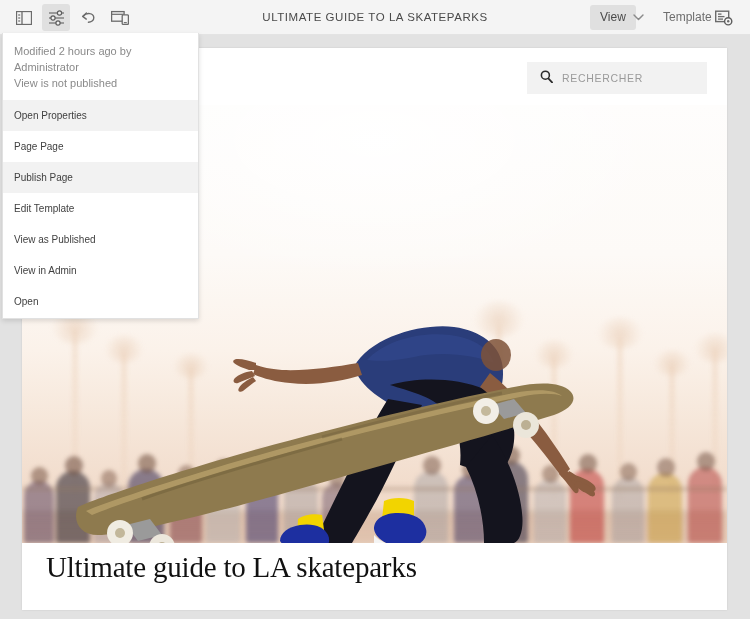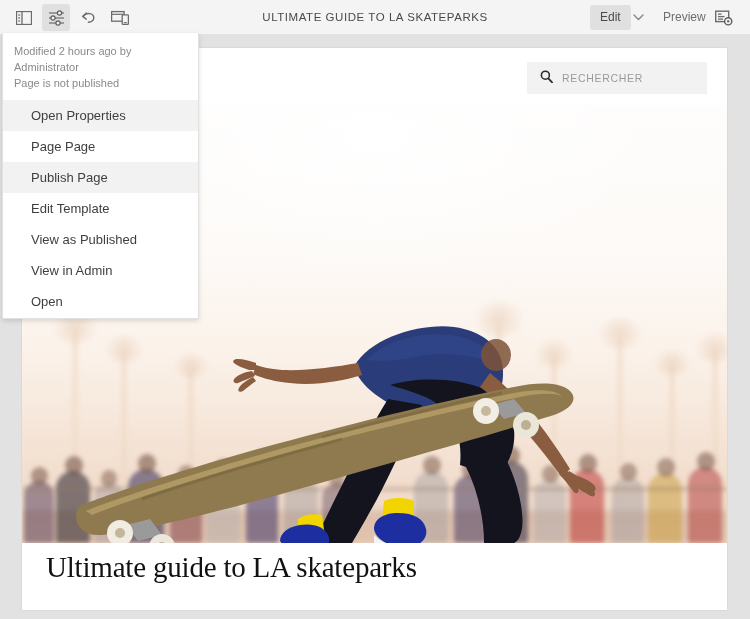--- a/index.html
+++ b/index.html
@@ -247,22 +247,22 @@
   }
   #menu-status {
     padding: 10px 11px 9px 11px;
     font-size: 11px;
     line-height: 16px;
     color: #8a8a8a;
   }
   .menu-item {
     height: 31px;
     line-height: 31px;
-    padding: 0 28px;
-    font-size: 13px;
+    padding: 0 11px;
+    font-size: 10px;
     color: #3f3f3f;
     cursor: pointer;
     white-space: nowrap;
   }
   .menu-item.highlight { background: #f2f2f2; }
 </style>
 </head>
 <body>
 
 <div id="app">
@@ -301,29 +301,29 @@
       <svg width="18" height="15" viewBox="0 0 18 15" aria-hidden="true">
         <rect x="0.6" y="1.6" width="12.5" height="9.6" fill="none" stroke="#6b6b6b" stroke-width="1.3"></rect>
         <line x1="0.6" y1="4.3" x2="13.1" y2="4.3" stroke="#6b6b6b" stroke-width="1.2"></line>
         <rect x="11.2" y="4.8" width="6.2" height="9.6" rx="1" fill="#f4f4f4" stroke="#6b6b6b" stroke-width="1.3"></rect>
         <line x1="12.8" y1="12.6" x2="15.8" y2="12.6" stroke="#6b6b6b" stroke-width="1.1"></line>
       </svg>
     </div>
 
     <div id="doc-title">ULTIMATE GUIDE TO LA SKATEPARKS</div>
 
-    <div id="edit-button">Edit</div>
+    <div id="edit-button">View</div>
 
     <div id="edit-chevron">
       <svg width="11" height="7" viewBox="0 0 11 7" aria-hidden="true">
         <path d="M1 1 L5.5 5.6 L10 1" fill="none" stroke="#8a8a8a" stroke-width="1.4" stroke-linecap="round" stroke-linejoin="round"></path>
       </svg>
     </div>
 
-    <div id="preview-button">Preview</div>
+    <div id="preview-button">Template</div>
 
     <div id="page-info-button">
       <svg width="18" height="16" viewBox="0 0 18 16" aria-hidden="true">
         <rect x="0.7" y="1.2" width="13" height="10.4" fill="none" stroke="#6b6b6b" stroke-width="1.4"></rect>
         <line x1="3" y1="4.1" x2="6.5" y2="4.1" stroke="#6b6b6b" stroke-width="1.3"></line>
         <line x1="3" y1="6.6" x2="9.5" y2="6.6" stroke="#6b6b6b" stroke-width="1.3"></line>
         <line x1="3" y1="9.1" x2="8" y2="9.1" stroke="#6b6b6b" stroke-width="1.3"></line>
         <circle cx="13.2" cy="11.3" r="3.6" fill="#f4f4f4" stroke="#5d5d5d" stroke-width="1.4"></circle>
         <circle cx="13.2" cy="11.3" r="1.2" fill="#6b6b6b"></circle>
       </svg>
@@ -515,21 +515,21 @@
         </svg>
       </div>
 
       <div id="article-title">Ultimate guide to LA skateparks</div>
     </div>
   </div>
 
   <div id="page-menu">
     <div id="menu-status">
       <div>Modified 2 hours ago by Administrator</div>
-      <div>Page is not published</div>
+      <div>View is not published</div>
     </div>
 
     <div class="menu-item highlight">Open Properties</div>
     <div class="menu-item">Page Page</div>
     <div class="menu-item highlight">Publish Page</div>
     <div class="menu-item">Edit Template</div>
     <div class="menu-item">View as Published</div>
     <div class="menu-item">View in Admin</div>
     <div class="menu-item">Open</div>
   </div>

